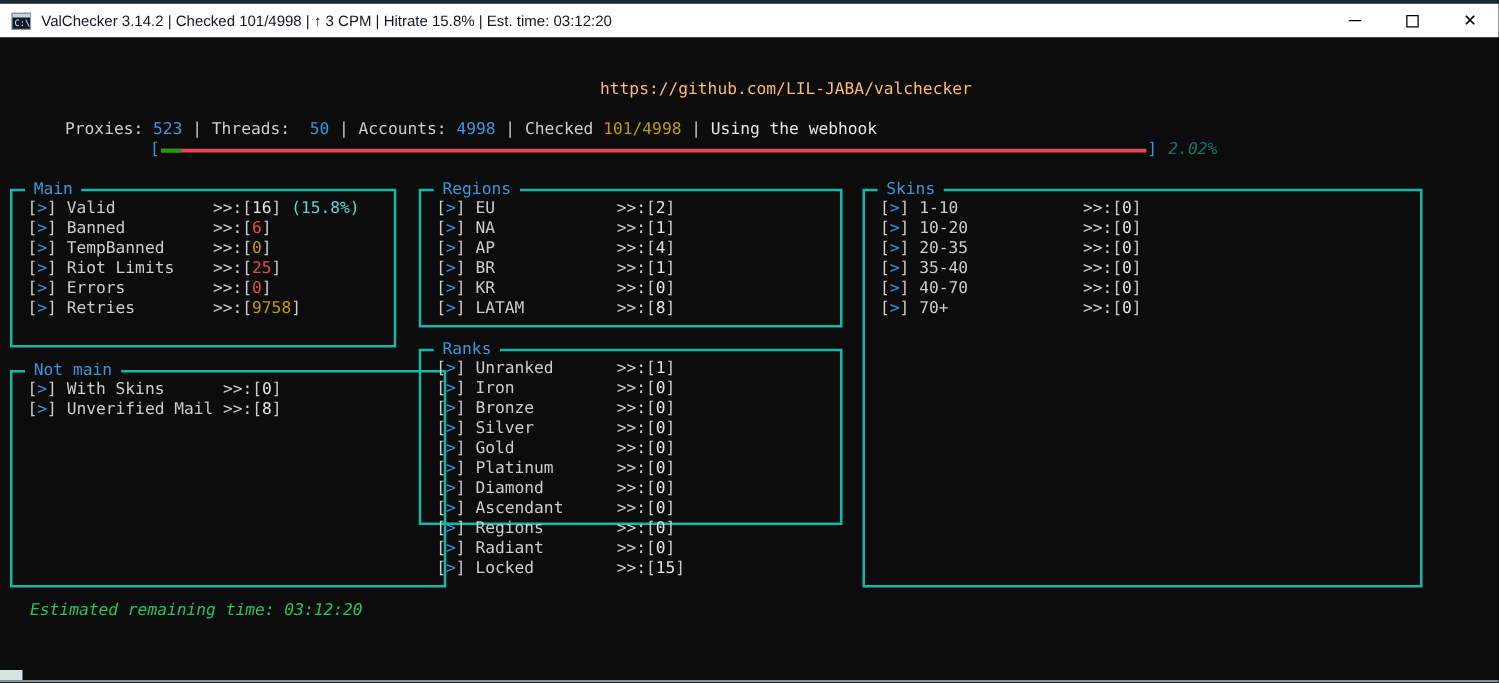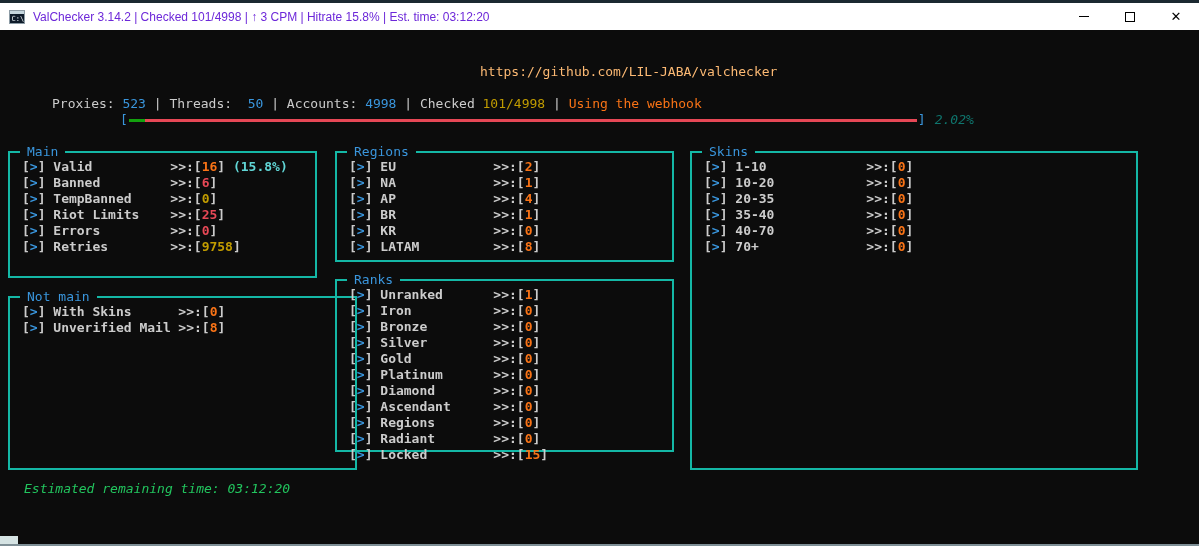--- a/index.html
+++ b/index.html
@@ -4,57 +4,57 @@
 <style>
   * { margin:0; padding:0; box-sizing:border-box; }
   html,body { width:1199px; height:546px; overflow:hidden; background:#000; }
   .window { position:relative; width:1199px; height:546px; font-family:"DejaVu Sans Mono", monospace; }
 
   
   .top-strip { position:absolute; top:0; left:0; width:100%; height:3px; background:#1B2931; }
   .titlebar { position:absolute; top:3px; left:0; width:100%; height:27px; background:#FFFFFF;
               display:flex; align-items:center; font-family:"Liberation Sans", sans-serif; }
   .app-icon { width:16px; height:16px; margin-left:9px; flex:none; }
-  .titlebar-title { margin-left:8px; font-size:12px; color:#6d28d9; white-space:pre; }
+  .titlebar-title { margin-left:8px; font-size:12px; color:#0f172a; white-space:pre; }
   .win-controls { position:absolute; right:0; top:0; height:27px; display:flex; }
   .win-btn { width:46px; height:27px; display:flex; align-items:center; justify-content:center; cursor:default; }
   .glyph-min { width:10px; height:1px; background:#000; }
   .glyph-max { width:10px; height:10px; border:1px solid #000; }
   .glyph-close { font-size:13px; color:#000; line-height:1; }
 
   
   .terminal { position:absolute; top:30px; left:0; width:1199px; height:516px; background:#0C0C0C;
               font-size:13px; line-height:16px; }
   .c-fg { color:#CCCCCC; }
   .c-accent { color:#3A96DD; }
-  .c-green { color:#f97316; }
+  .c-green { color:#e5e5e5; }
   .c-yellow { color:#C19C00; }
   .c-red { color:#E74856; }
   .c-cyanbright { color:#61D6D6; }
 
   .url-line { position:absolute; top:34px; left:480px; white-space:pre; color:#fdba74; }
   .stats-line { position:absolute; top:66px; left:52px; white-space:pre; }
 
   .progress-line { position:absolute; top:82px; left:120px; height:16px; display:flex; align-items:center; }
   .pb-bracket { color:#3A96DD; line-height:16px; }
   .pb-track { width:788px; height:3px; margin:0 1px; background:#E74856; position:relative; }
   .pb-done { position:absolute; left:0; top:0; height:100%; background:#13A10E; }
   .pb-label { margin-left:9px; color:#0f766e;font-style:italic; }
 
   .tbox { position:absolute; border:2px solid #14b8a6; }
   .tbox-title { position:absolute; top:-9px; left:10px; background:#0C0C0C; padding:0 7px;
                 color:#3A96DD; line-height:15px; white-space:pre; }
-  .rows { padding:6px 0 0 12px;font-weight:bold; }
+  .rows { padding:6px 0 0 12px; }
   .trow { height:16px; line-height:16px; white-space:pre; }
   .lbl { display:inline-block; white-space:pre; }
 
   #box-main    { top:121px; left:8px;   width:309px; height:127px; }
   #box-notmain { top:266px; left:8px;   width:349px; height:174px; }
   #box-regions { top:121px; left:335px; width:339px; height:111px; }
-  #box-ranks   { top:249px; left:335px; width:339px; height:173px; }
+  #box-ranks   { top:249px; left:335px; width:339px; height:141px; }
   #box-skins   { top:121px; left:690px; width:448px; height:319px; }
 
   #box-main .lbl    { width:117px; }
   #box-notmain .lbl { width:125px; }
   #box-regions .lbl { width:113px; }
   #box-ranks .lbl   { width:113px; }
   #box-skins .lbl   { width:131px; }
 
   .footer-line { position:absolute; top:451px; left:24px; color:#22c55e; white-space:pre;font-style:italic; }
   .cursor-block { position:absolute; top:506px; left:0; width:18px; height:9px; background:#D5E3E3; }

